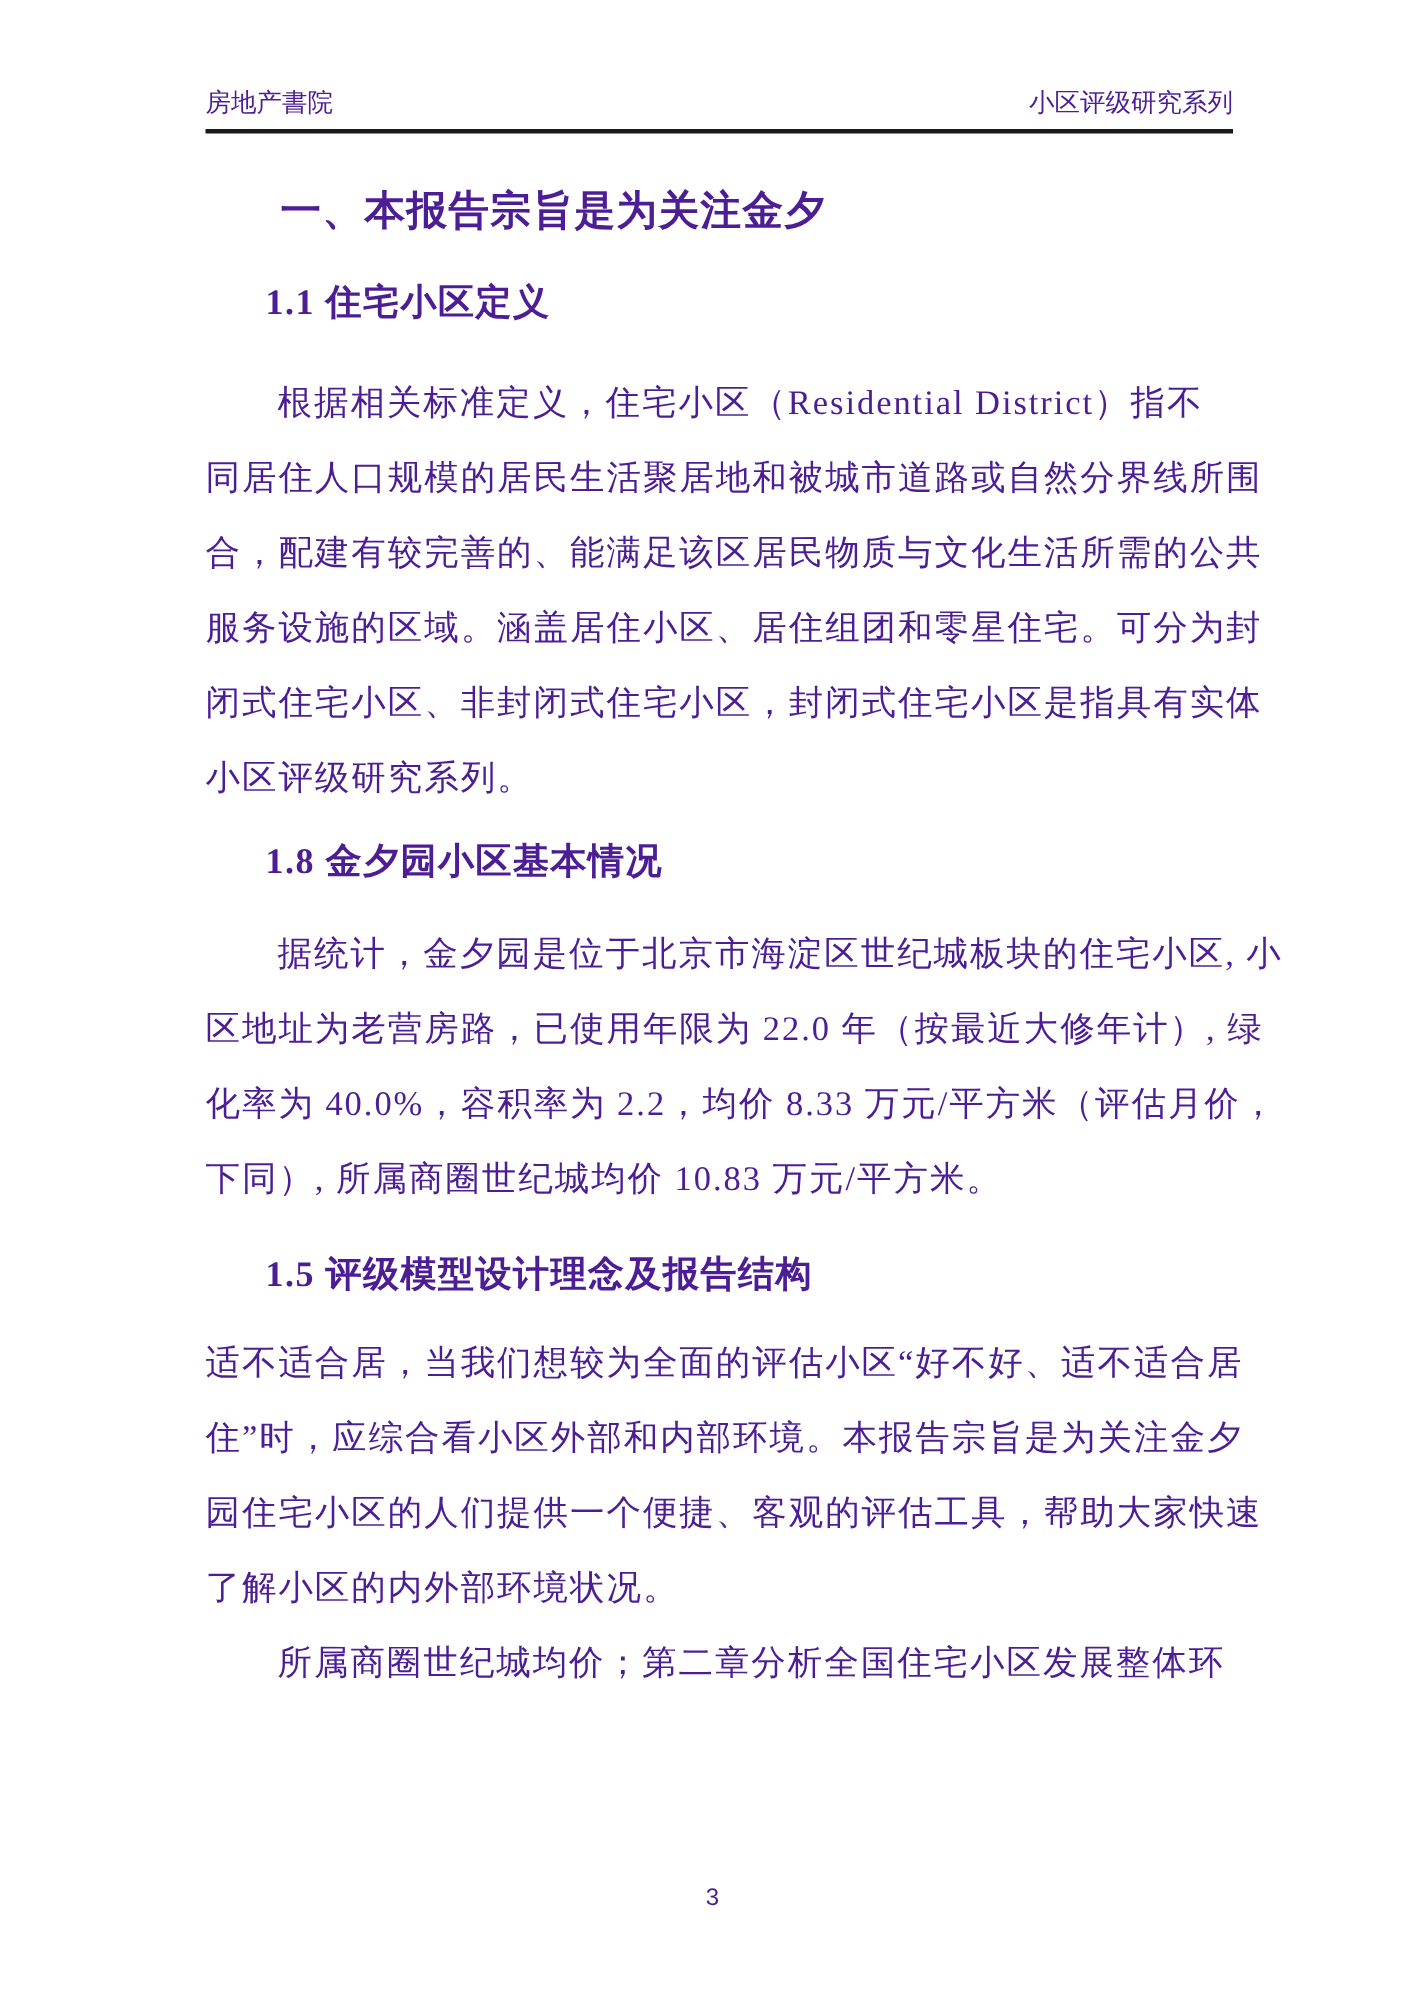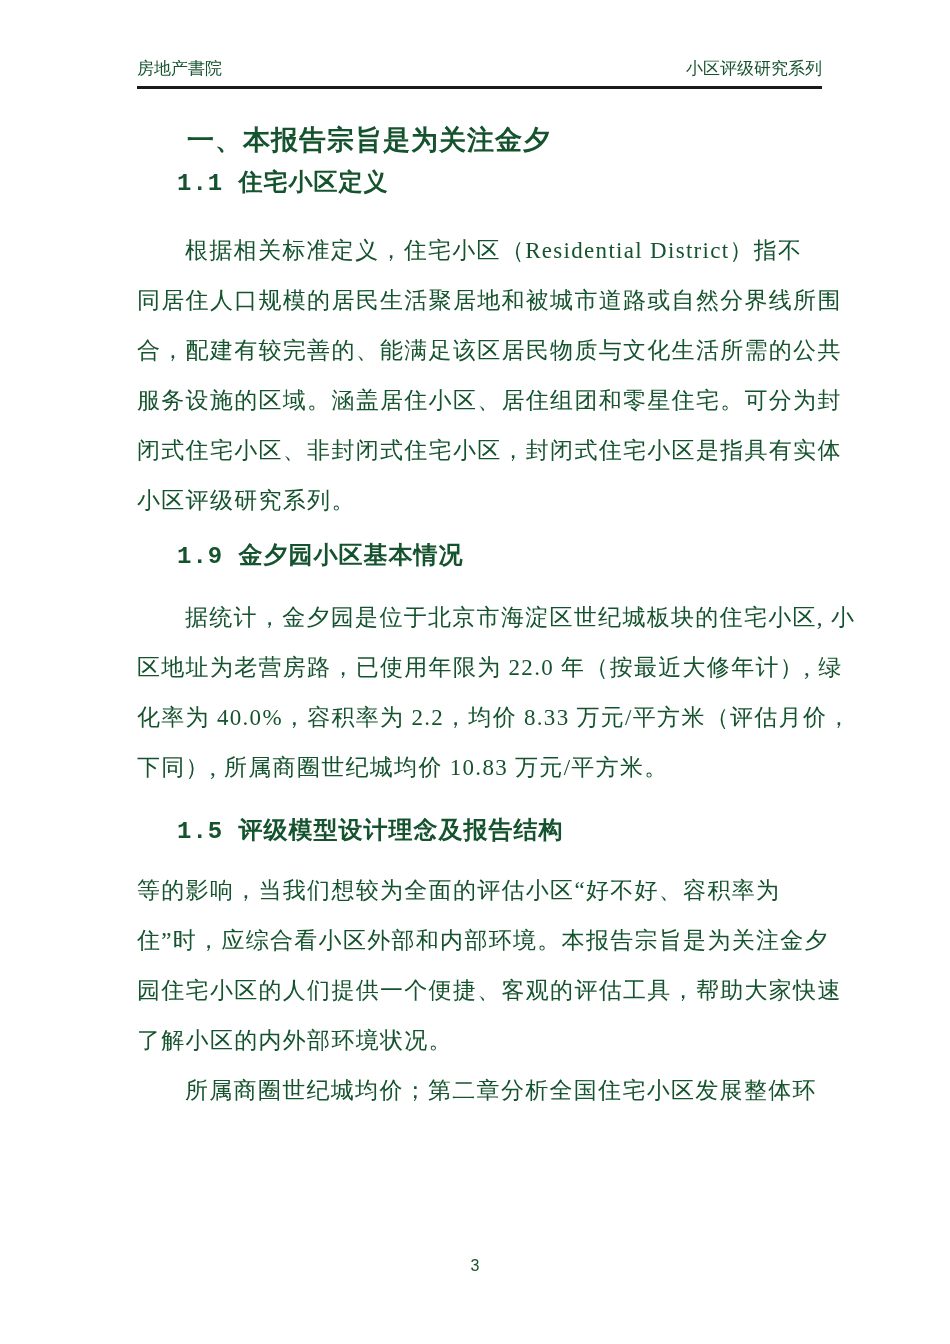--- a/index.html
+++ b/index.html
@@ -5,21 +5,21 @@
   html, body {
     margin: 0;
     padding: 0;
     background: #ffffff;
   }
   .page {
     position: relative;
     width: 950px;
     height: 1344px;
     background: #ffffff;
-    color: #14532d;
+    color: #4c1d95;
     font-family: "Liberation Serif", "DejaVu Serif", serif;
     overflow: hidden;
   }
   
   .header {
     position: absolute;
     top: 58px;
     left: 137px;
     width: 685px;
     display: flex;
@@ -48,22 +48,22 @@
   .doc-title {
     margin: 34px 0 0 50px;
     font-family: "Liberation Sans", "DejaVu Sans", sans-serif;
     font-size: 27px;
     font-weight: bold;
     line-height: 34px;
     letter-spacing: 1px;
     white-space: nowrap;
   }
   .section-heading {
-    margin: 12px 0 0 40px;
-    font-family: Liberation Mono, monospace;
+    margin: 30px 0 0 40px;
+    font-family: Liberation Serif, serif;
     font-size: 24px;
     font-weight: bold;
     line-height: 30px;
     letter-spacing: 1px;
     white-space: nowrap;
   }
   .para {
     margin: 0;
   }
   .line {
@@ -111,31 +111,31 @@
     <div class="section-heading">1.1 住宅小区定义</div>
     <div class="para mt-27">
       <div class="line first">根据相关标准定义，住宅小区（Residential District）指不</div>
       <div class="line">同居住人口规模的居民生活聚居地和被城市道路或自然分界线所围</div>
       <div class="line">合，配建有较完善的、能满足该区居民物质与文化生活所需的公共</div>
       <div class="line">服务设施的区域。涵盖居住小区、居住组团和零星住宅。可分为封</div>
       <div class="line">闭式住宅小区、非封闭式住宅小区，封闭式住宅小区是指具有实体</div>
       <div class="line">小区评级研究系列。</div>
     </div>
 
-    <div class="section-heading mt-16">1.9 金夕园小区基本情况</div>
+    <div class="section-heading mt-16">1.8 金夕园小区基本情况</div>
     <div class="para mt-21">
       <div class="line first">据统计，金夕园是位于北京市海淀区世纪城板块的住宅小区, 小</div>
       <div class="line">区地址为老营房路，已使用年限为 22.0 年（按最近大修年计）, 绿</div>
       <div class="line">化率为 40.0%，容积率为 2.2，均价 8.33 万元/平方米（评估月价，</div>
       <div class="line">下同）, 所属商圈世纪城均价 10.83 万元/平方米。</div>
     </div>
 
     <div class="section-heading mt-24">1.5 评级模型设计理念及报告结构</div>
     <div class="para mt-19">
-      <div class="line">等的影响，当我们想较为全面的评估小区“好不好、容积率为</div>
+      <div class="line">适不适合居，当我们想较为全面的评估小区“好不好、适不适合居</div>
       <div class="line">住”时，应综合看小区外部和内部环境。本报告宗旨是为关注金夕</div>
       <div class="line">园住宅小区的人们提供一个便捷、客观的评估工具，帮助大家快速</div>
       <div class="line">了解小区的内外部环境状况。</div>
     </div>
     <div class="para">
       <div class="line first">所属商圈世纪城均价；第二章分析全国住宅小区发展整体环</div>
     </div>
 
   </div>
 

